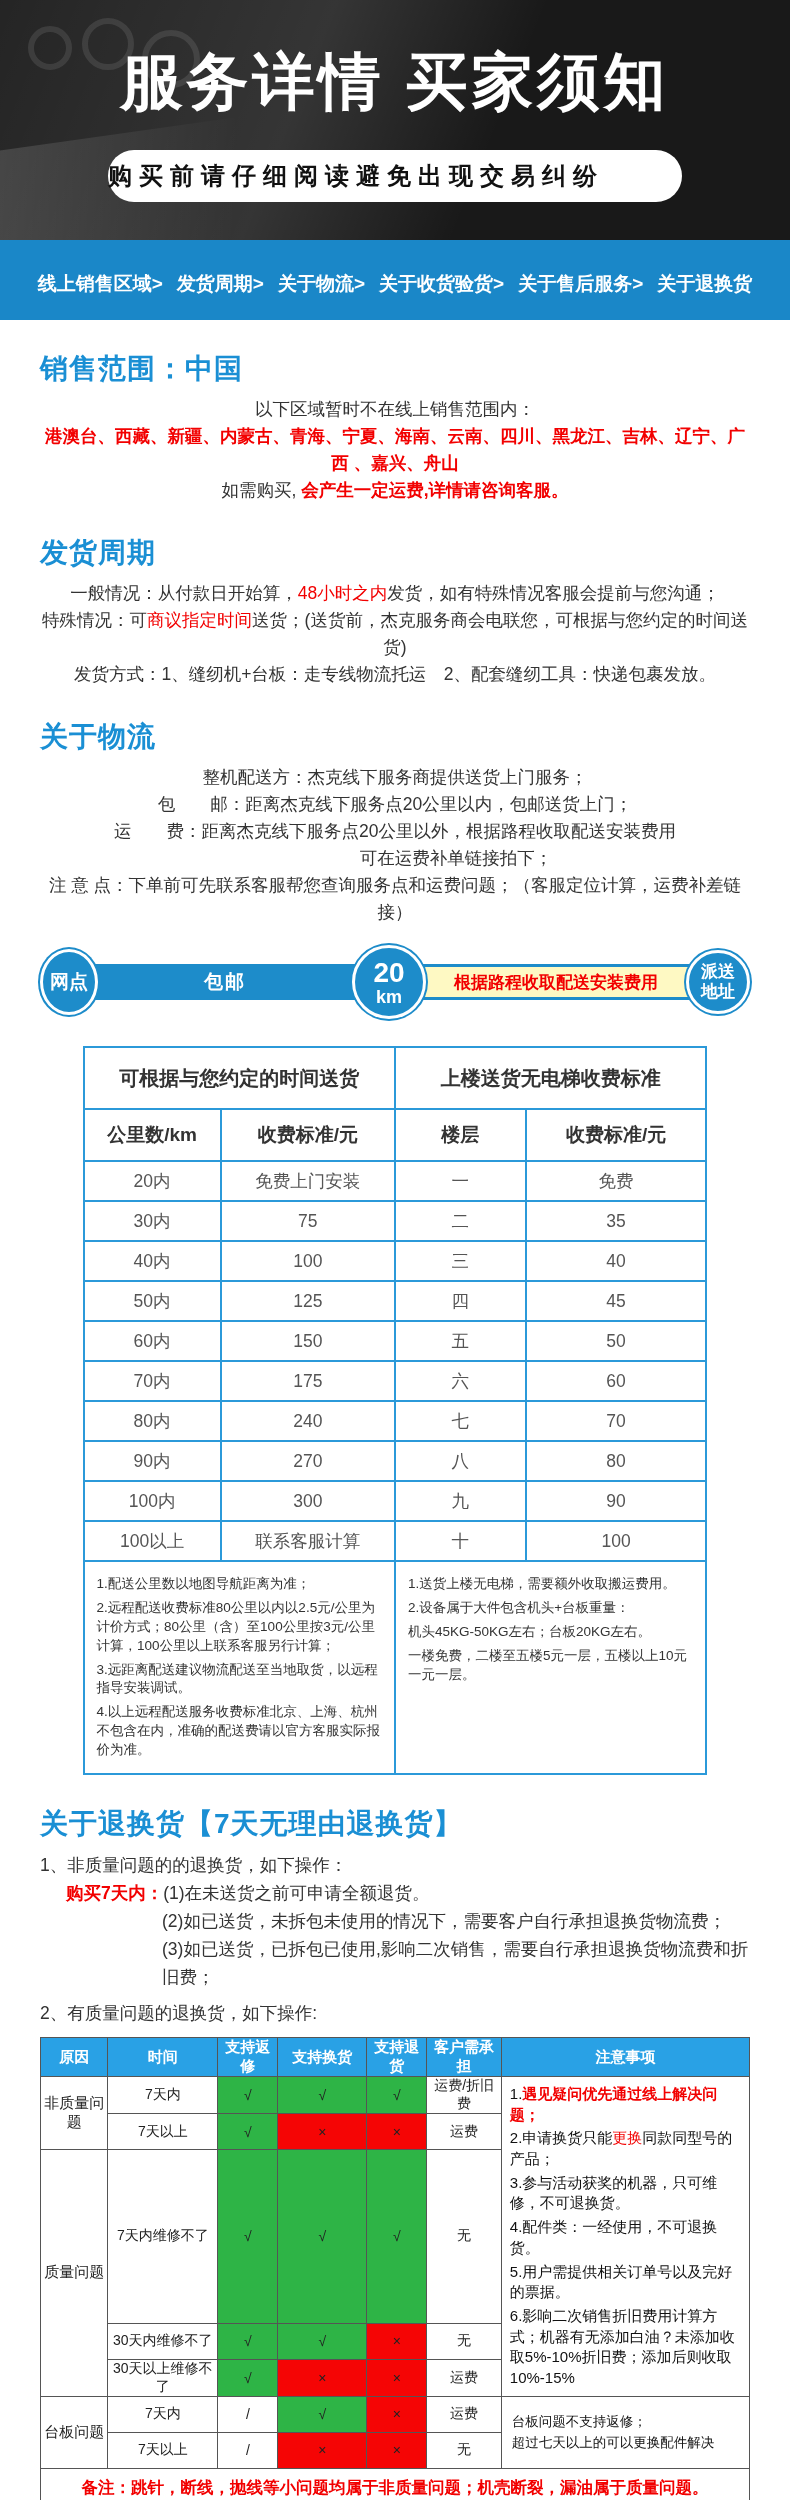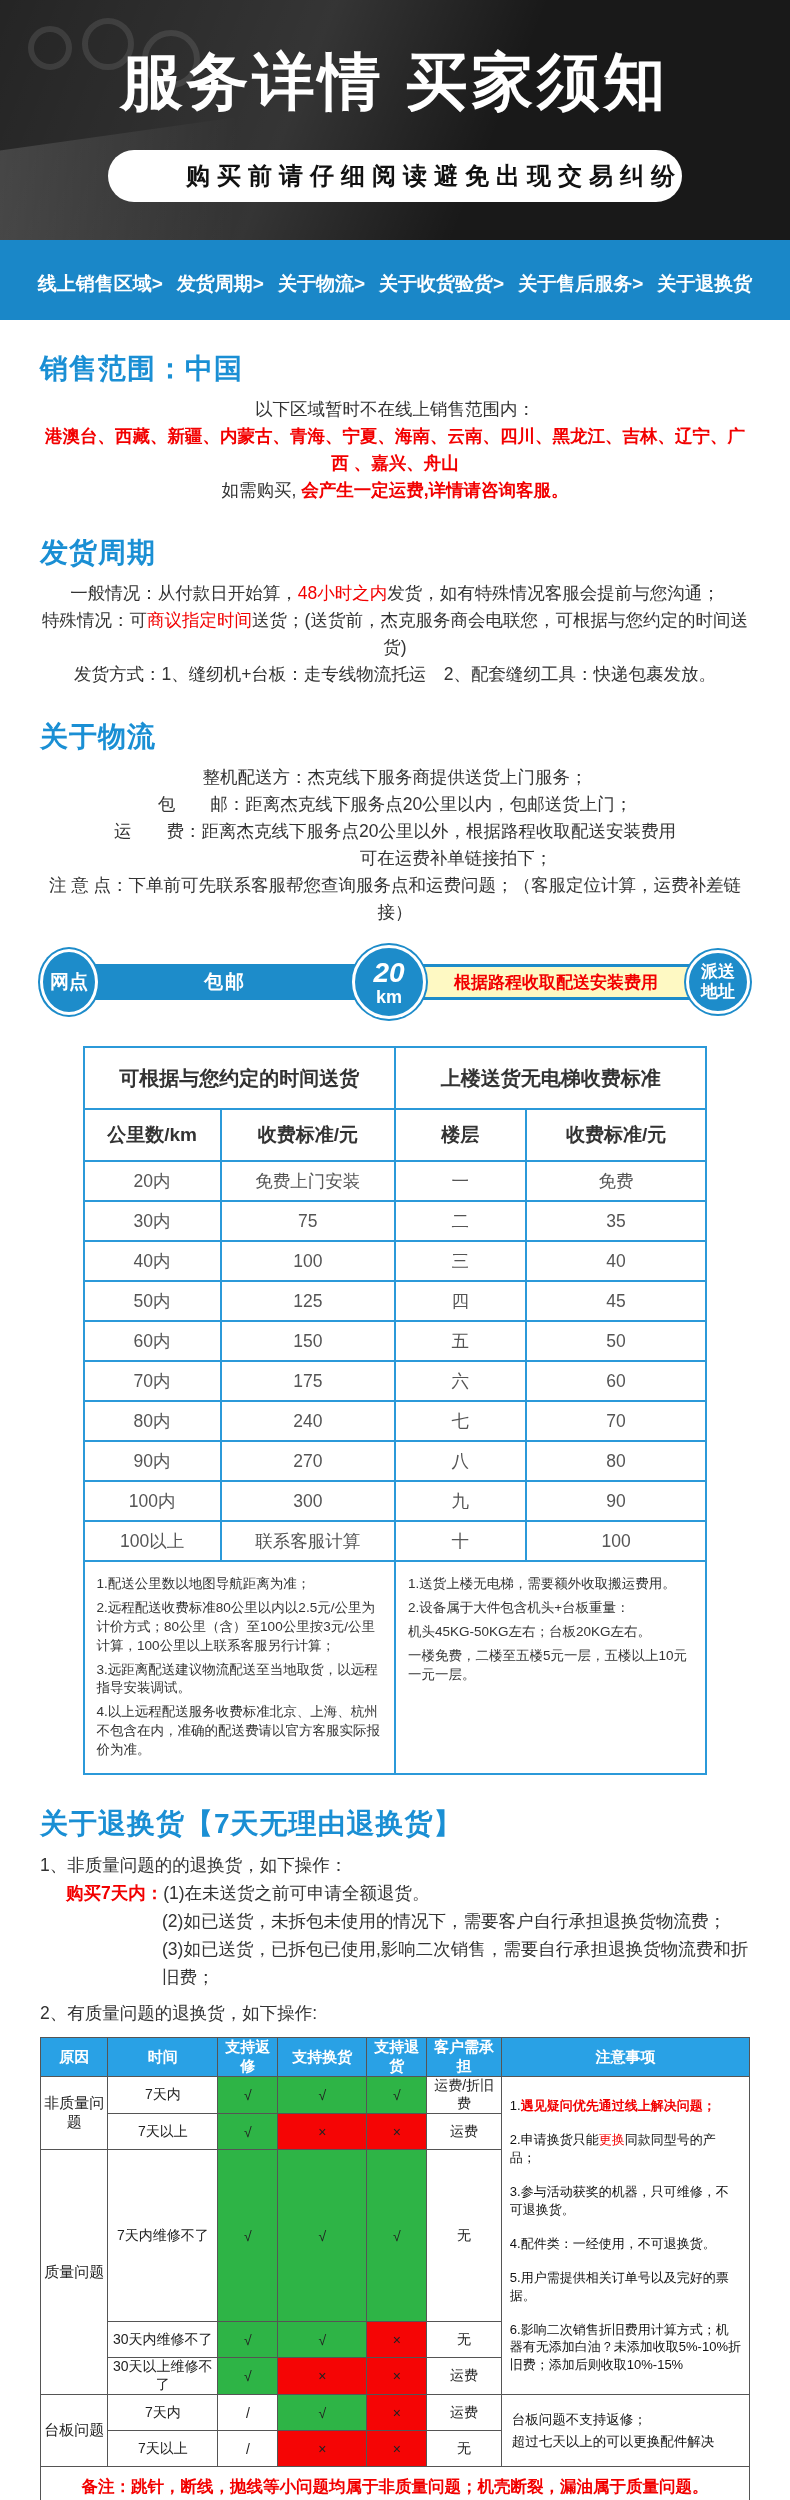--- a/index.html
+++ b/index.html
@@ -14,42 +14,42 @@
     background:linear-gradient(112deg, rgba(255,255,255,0.05) 0%, rgba(255,255,255,0.12) 38%, rgba(0,0,0,0) 62%); }
   .hero::after { content:""; position:absolute; left:-60px; bottom:-10px; width:420px; height:120px;
     background:linear-gradient(100deg, rgba(255,255,255,0.18), rgba(255,255,255,0) 70%); transform:rotate(-8deg); }
   .deco { position:absolute; border:6px solid rgba(255,255,255,0.10); border-radius:50%; }
   .deco.c1 { width:44px; height:44px; left:28px; top:26px; }
   .deco.c2 { width:52px; height:52px; left:82px; top:18px; }
   .deco.c3 { width:58px; height:58px; left:142px; top:30px; }
   .hero-title { position:relative; z-index:2; padding-top:48px; text-align:center;
     color:#fff; font-size:62px; font-weight:bold; letter-spacing:4px; line-height:1.1; }
   .hero-pill { position:relative; z-index:2; margin:34px auto 0; width:574px; height:52px;
-    background:#fff; border-radius:28px; display:flex; align-items:center; justify-content:flex-end; }
+    background:#fff; border-radius:28px; display:flex; align-items:center; justify-content:flex-start; }
   .hero-pill span { color:#111; font-size:24px; font-weight:bold; letter-spacing:7px; }
   
   .nav { height:80px; background:#1a87c8; display:flex; align-items:center; justify-content:center;
     gap:14px; padding:0 18px; }
   .nav-item { color:#fff; font-size:19px; font-weight:bold; white-space:nowrap; cursor:pointer;margin-top:8px; }
   
   .content { padding:0 40px; }
   .sec-title { color:#1a8fd4; font-size:28px; font-weight:bold; margin:30px 0 8px; letter-spacing:1px; }
   .ln { font-size:17.5px; line-height:27px; color:#333;text-align:center; }
   .red { color:#f20000; }
   .bold { font-weight:bold; }
   .indent1 { padding-left:26px; }
   .indent2 { padding-left:122px; }
   
   .diagram { display:flex; align-items:center; margin:14px 0 8px; height:84px; }
   .circle { background:#1d8cca; color:#fff; border-radius:50%; display:flex; flex-direction:column;
     align-items:center; justify-content:center; font-weight:bold; z-index:2; flex:none;
     border:3px solid #fff; box-shadow:0 0 0 2px #1d8cca; text-align:center; }
   .circ-start { width:58px; height:66px; font-size:19px; }
   .circ-mid { width:74px; height:74px; line-height:1; }
-  .circ-mid .t { font-size:28px; font-weight:bold;font-style:italic; }
+  .circ-mid .t { font-size:28px; font-weight:bold; }
   .circ-mid .b { font-size:18px; font-weight:bold; margin-top:1px; }
   .circ-end { width:64px; height:64px; font-size:17px; line-height:1.15; }
   .bar { flex:1; height:36px; display:flex; align-items:center; justify-content:center; z-index:1; }
   .bar1 { background:#1d8cca; color:#fff; font-weight:bold; font-size:19px; margin:0 -16px; letter-spacing:2px; }
   .bar2 { background:#fef9c3; border:3px solid #1d8cca; color:#f20000; font-weight:bold; font-size:17px; margin:0 -16px; }
   
   .dt { width:88%; margin:22px auto 0; border-collapse:collapse; }
   .dt td, .dt th { border:2px solid #2b99d9; text-align:center; }
   .dt .dt-head td { height:62px; font-size:20px; font-weight:bold; color:#333; }
   .dt .dt-sub td { height:52px; font-size:19px; font-weight:bold; color:#333; }
@@ -60,21 +60,21 @@
   .rline { font-size:17.5px; line-height:28px; color:#333; }
   
   .rt { width:100%; margin:10px 0 0; border-collapse:collapse; }
   .rt td, .rt th { border:1px solid #555; text-align:center; }
   .rt .rt-head th { background:#29a1e5; color:#fff; font-size:15px; font-weight:bold; height:38px; }
   .rt td { font-size:14px; color:#222; height:36px; }
   .rt .g { background:#2eb446; }
   .rt .r { background:#f50505; }
   .rt .rt-reason { font-size:15px; }
   .rt .rt-notes { text-align:left; vertical-align:top; padding:4px 8px; }
-  .rt .rt-notes p { font-size:13px; line-height:1.38; margin:16px 0; color:#111; }
+  .rt .rt-notes p { font-size:15px; line-height:1.38; margin:3px 0; color:#111; }
   .rt .rt-notes2 { text-align:left; padding:4px 10px; font-size:13.5px; line-height:1.6; color:#111;margin-top:38px; }
   .rt .rt-foot td { height:40px; color:#f20000; font-weight:bold; font-size:16.5px; }
   
   .as1 { font-size:18px; line-height:26px; color:#333;margin-top:48px; }
   .as2 { font-size:17px; line-height:26px; color:#888; }
 </style>
 </head>
 <body>
 
 <div class="hero">

